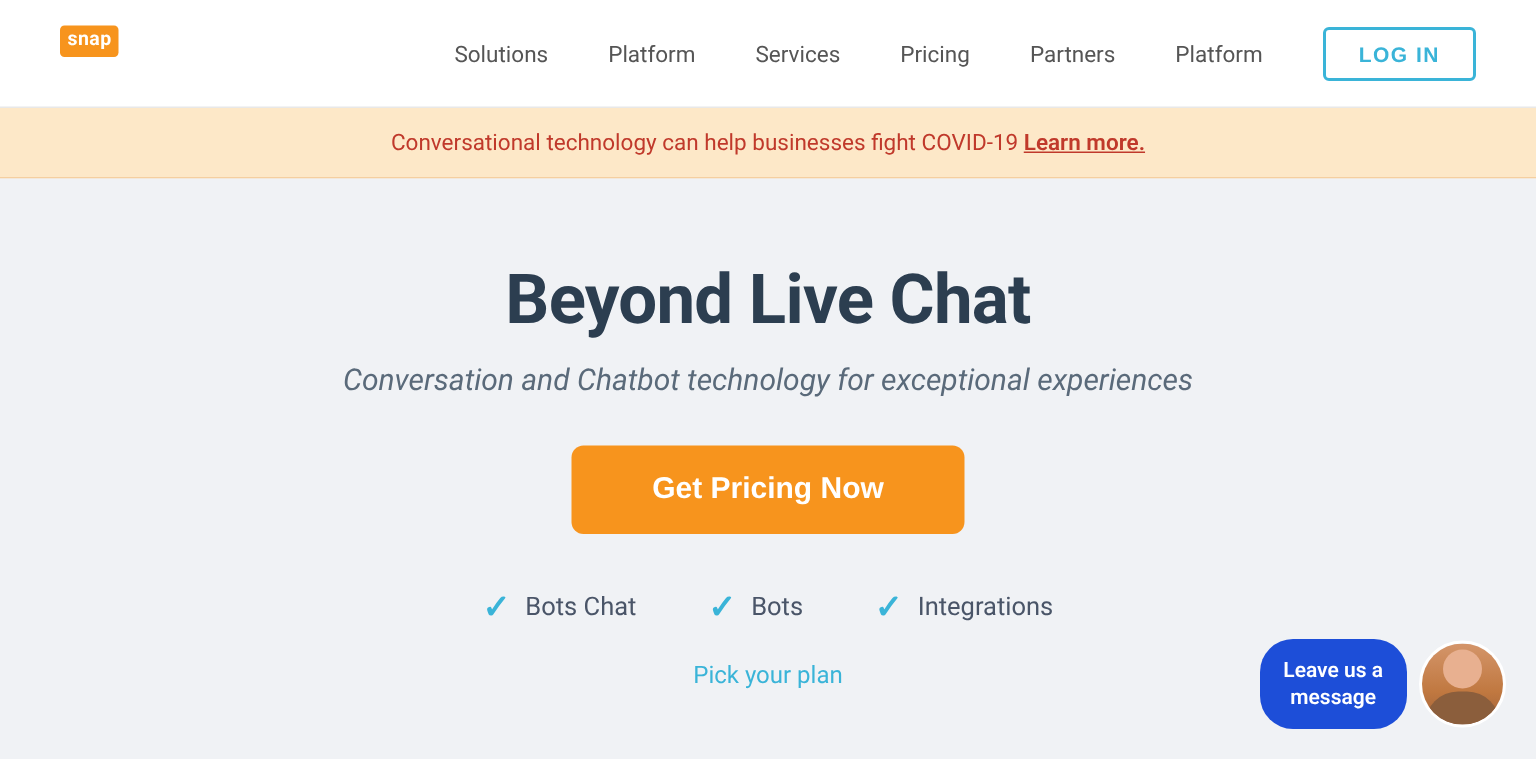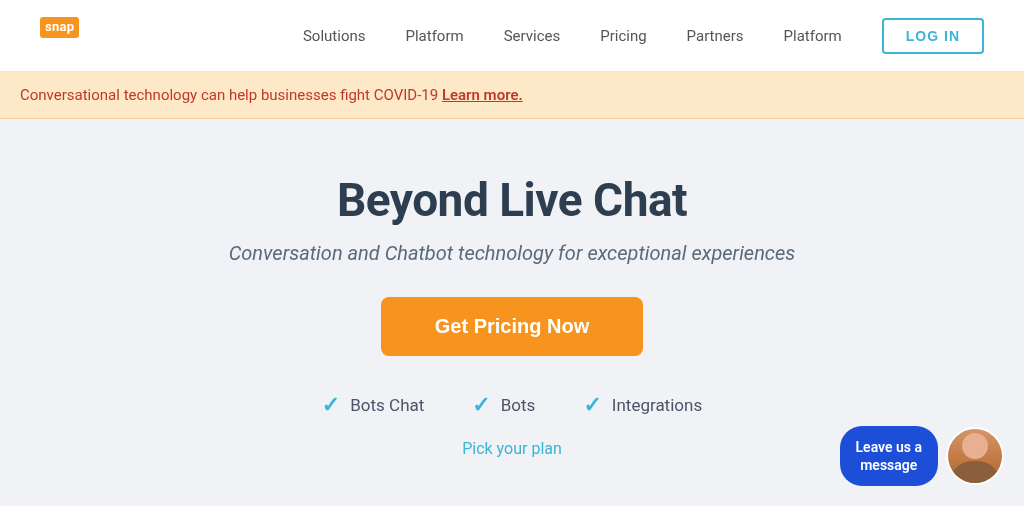--- a/index.html
+++ b/index.html
@@ -65,20 +65,21 @@
       border-radius: 4px;
       cursor: pointer;
       letter-spacing: 1px;
       background: transparent;
       text-transform: uppercase;
     }
 
     
     .banner {
       background: #fde8c8;
+      text-align: center;
       padding: 14px 20px;
       font-size: 15px;
       color: #c0392b;
       border-bottom: 1px solid #f5cfa0;
     }
     .banner a {
       color: #c0392b;
       font-weight: 600;
       text-decoration: underline;
     }

